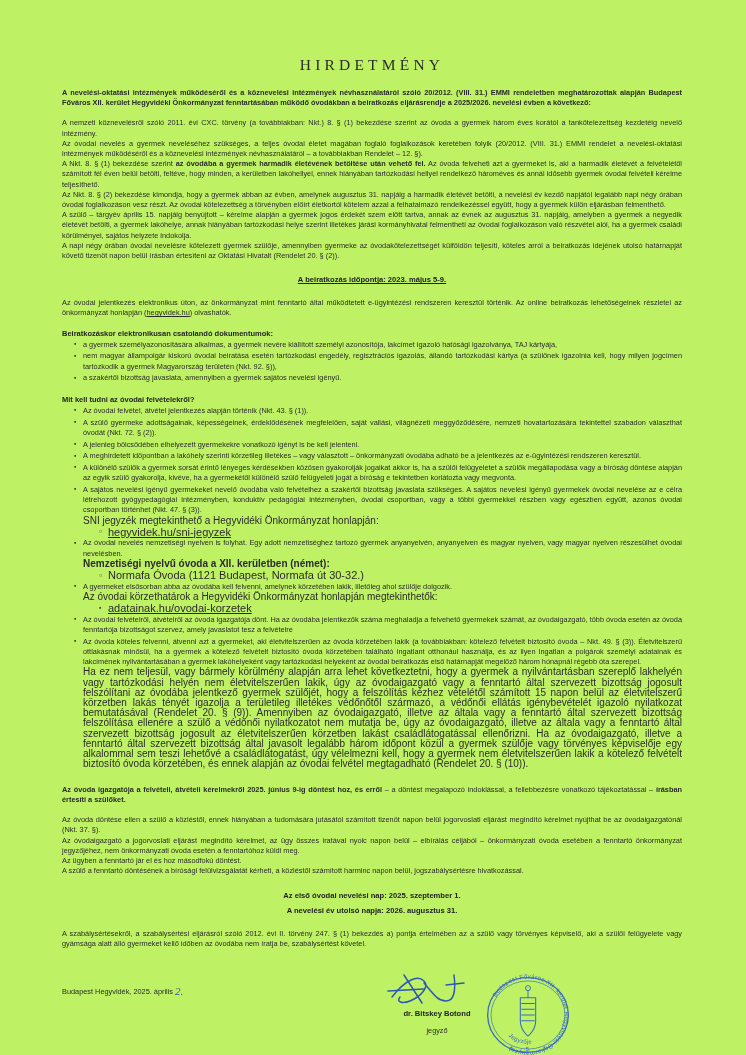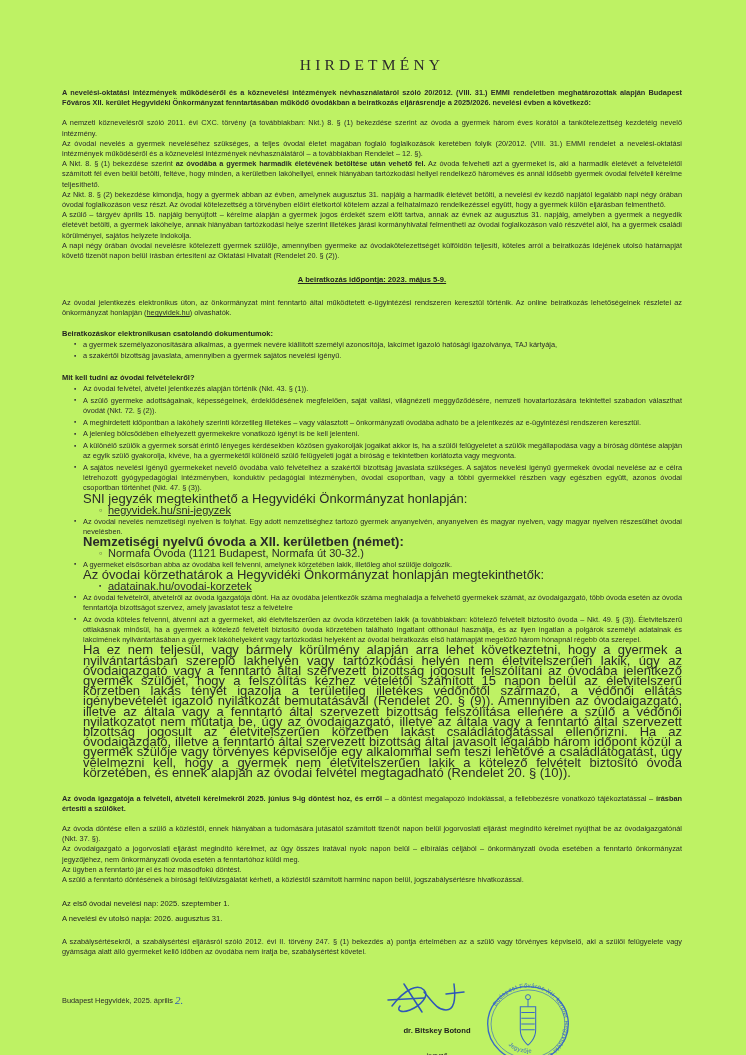--- a/index.html
+++ b/index.html
@@ -64,21 +64,22 @@
   .center-bold-ul {
     font-size: 7.6px;
     font-weight: bold;
     text-align: center;
     text-decoration: underline;
     margin: 0;
     color: #222;
   }
   .center-bold {
     font-size: 7.6px;
-    font-weight: normal;
+    font-weight: bold;
+    text-align: center;
     margin: 0;
     color: #222;
   }
   .section-head {
     font-size: 7.5px;
     font-weight: bold;
     margin: 0;
     color: #1f1f1f;
   }
   .link {
@@ -129,21 +130,21 @@
     top: -0.3px;
     font-size: 5.5px;
     color: #3a3a3a;
   }
   ul.lvl2.sq > li::before {
     content: "\25AA";
     font-size: 6.5px;
     top: -0.5px;
   }
   .sub-line {
-    font-size: 13px;
+    font-size: 10px;
     line-height: 10.2px;
     margin: 0;
     color: #2a2a2a;
   }
 
   
   .sig-zone {
     position: relative;
     margin-top: 26px;
     height: 110px;
@@ -168,21 +169,21 @@
     position: absolute;
     left: 300px;
     top: 26px;
     width: 150px;
     text-align: center;
   }
   .sig-name {
     font-size: 7.6px;
     font-weight: bold;
     color: #1f1f1f;
-    margin: 16px;
+    margin: 8px;
   }
   .sig-role {
     font-size: 7.3px;
     color: #2a2a2a;
     margin: 1px 0 0 0;
   }
   .sig-scribble {
     position: absolute;
     left: 318px;
     top: -8px;
@@ -225,31 +226,32 @@
 
     <div class="gap-lg"></div>
 
     <p class="para"><span>Az óvodai jelentkezés elektronikus úton, az önkormányzat mint fenntartó által működtetett e-ügyintézési rendszeren keresztül történik. Az online beiratkozás lehetőségeinek részletei az önkormányzat honlapján (</span><span class="link">hegyvidek.hu</span><span>) olvashatók.</span></p>
 
     <div class="gap-md"></div>
 
     <p class="section-head">Beiratkozáskor elektronikusan csatolandó dokumentumok:</p>
     <ul class="lvl1">
       <li>a gyermek személyazonosítására alkalmas, a gyermek nevére kiállított személyi azonosítója, lakcímet igazoló hatósági igazolványa, TAJ kártyája,</li>
+      <li>nem magyar állampolgár kiskorú óvodai beiratása esetén tartózkodási engedély, regisztrációs igazolás, állandó tartózkodási kártya (a szülőnek igazolnia kell, hogy milyen jogcímen tartózkodik a gyermek Magyarország területén (Nkt. 92. §)),</li>
       <li>a szakértői bizottság javaslata, amennyiben a gyermek sajátos nevelési igényű.</li>
     </ul>
 
     <div class="gap-md"></div>
 
     <p class="section-head">Mit kell tudni az óvodai felvételekről?</p>
     <ul class="lvl1">
       <li>Az óvodai felvétel, átvétel jelentkezés alapján történik (Nkt. 43. § (1)).</li>
       <li>A szülő gyermeke adottságainak, képességeinek, érdeklődésének megfelelően, saját vallási, világnézeti meggyőződésére, nemzeti hovatartozására tekintettel szabadon választhat óvodát (Nkt. 72. § (2)).</li>
+      <li>A jelenleg bölcsődében elhelyezett gyermekekre vonatkozó igényt is be kell jelenteni.</li>
       <li>A meghirdetett időpontban a lakóhely szerinti körzetileg illetékes – vagy választott – önkormányzati óvodába adható be a jelentkezés az e-ügyintézési rendszeren keresztül.</li>
-      <li>A jelenleg bölcsődében elhelyezett gyermekekre vonatkozó igényt is be kell jelenteni.</li>
       <li>A különélő szülők a gyermek sorsát érintő lényeges kérdésekben közösen gyakorolják jogaikat akkor is, ha a szülői felügyeletet a szülők megállapodása vagy a bíróság döntése alapján az egyik szülő gyakorolja, kivéve, ha a gyermekétől különélő szülő felügyeleti jogát a bíróság e tekintetben korlátozta vagy megvonta.</li>
       <li>
         <span>A sajátos nevelési igényű gyermekeket nevelő óvodába való felvételhez a szakértői bizottság javaslata szükséges. A sajátos nevelési igényű gyermekek óvodai nevelése az e célra létrehozott gyógypedagógiai intézményben, konduktív pedagógiai intézményben, óvodai csoportban, vagy a többi gyermekkel részben vagy egészben együtt, azonos óvodai csoportban történhet (Nkt. 47. § (3)).</span>
         <div class="sub-line">SNI jegyzék megtekinthető a Hegyvidéki Önkormányzat honlapján:</div>
         <ul class="lvl2">
           <li><span class="link">hegyvidek.hu/sni-jegyzek</span></li>
         </ul>
       </li>
       <li>
         <span>Az óvodai nevelés nemzetiségi nyelven is folyhat. Egy adott nemzetiséghez tartozó gyermek anyanyelvén, anyanyelven és magyar nyelven, vagy magyar nyelven részesülhet óvodai nevelésben.</span>

